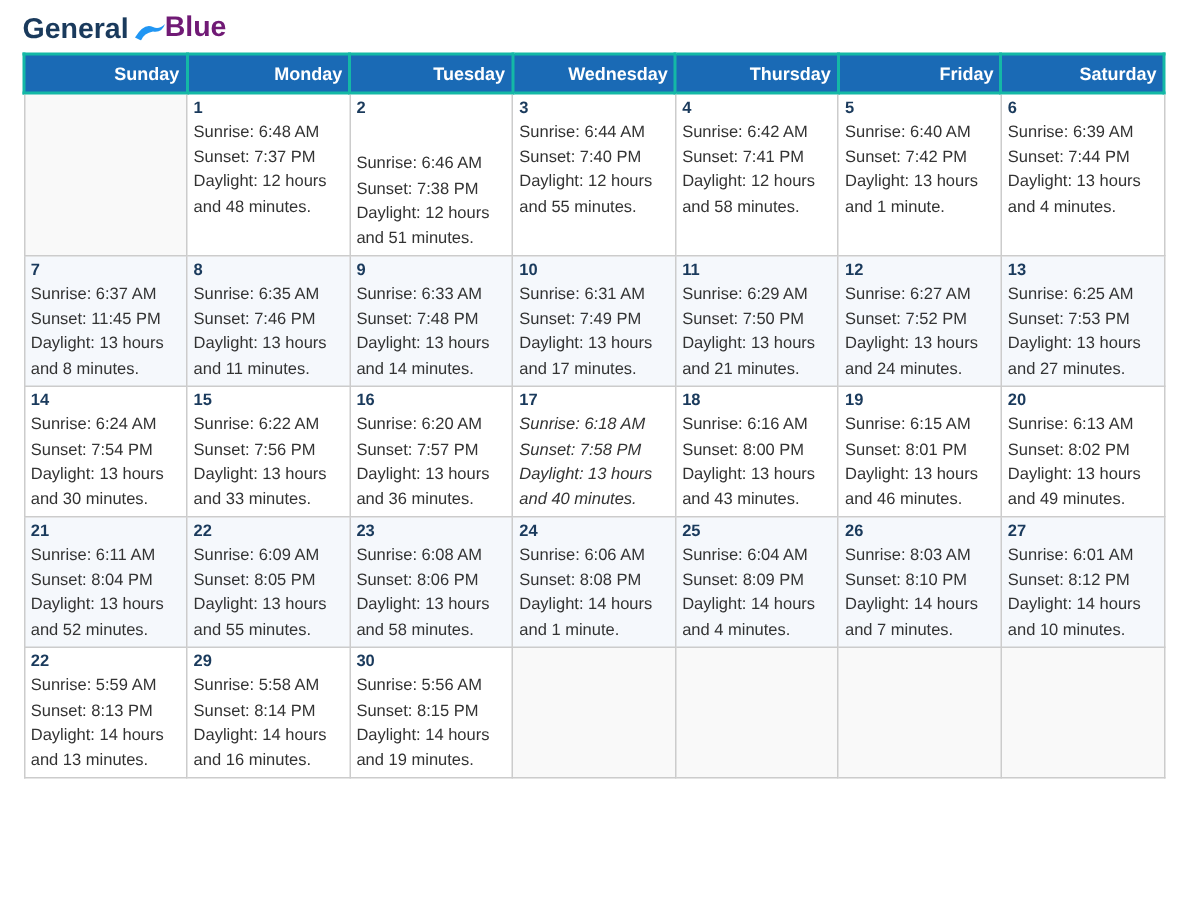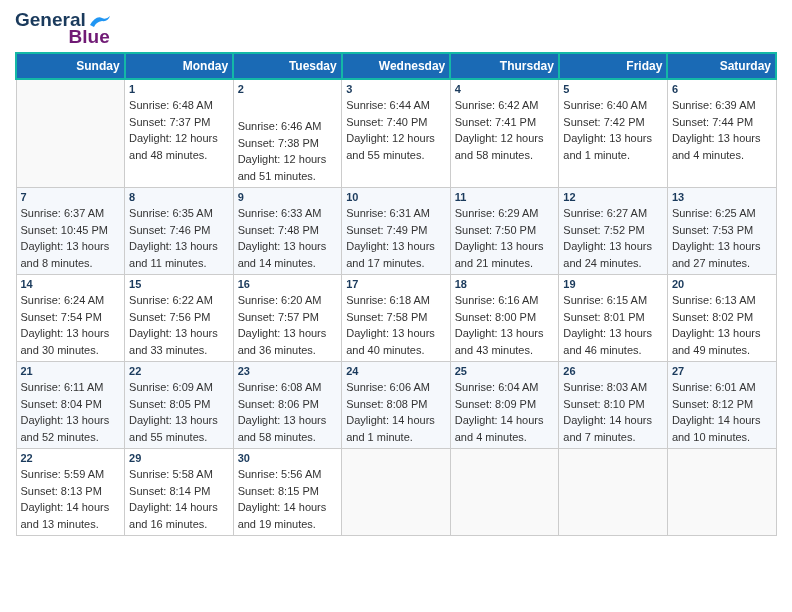--- a/index.html
+++ b/index.html
@@ -17,22 +17,22 @@
       background: #fff;
     }
     .header {
       display: flex;
       justify-content: space-between;
       align-items: flex-start;
       margin-bottom: 6px;
     }
     .logo {
       display: flex;
-      flex-direction: column;
-      align-items: flex-end;
+      flex-direction: row;
+      align-items: center;
     }
     .title-block {
       text-align: right;
     }
     .month-title {
       font-size: 32px;
       font-weight: bold;
       color: #1a3a5c;
       line-height: 1.1;
     }
@@ -159,21 +159,21 @@
             <div class="day-info" style="white-space: pre-line;">Sunrise: 6:39 AM
 Sunset: 7:44 PM
 Daylight: 13 hours
 and 4 minutes.</div>
           </td>
         </tr>
         <tr>
           <td>
             <span class="day-num">7</span>
             <div class="day-info" style="white-space: pre-line;">Sunrise: 6:37 AM
-Sunset: 10:45 PM
+Sunset: 11:45 PM
 Daylight: 13 hours
 and 8 minutes.</div>
           </td>
           <td>
             <span class="day-num">8</span>
             <div class="day-info" style="white-space: pre-line;">Sunrise: 6:35 AM
 Sunset: 7:46 PM
 Daylight: 13 hours
 and 11 minutes.</div>
           </td>
@@ -230,21 +230,21 @@
           </td>
           <td>
             <span class="day-num">16</span>
             <div class="day-info" style="white-space: pre-line;">Sunrise: 6:20 AM
 Sunset: 7:57 PM
 Daylight: 13 hours
 and 36 minutes.</div>
           </td>
           <td>
             <span class="day-num">17</span>
-            <div class="day-info" style="white-space: pre-line;">Sunrise: 6:18 AM
+            <div class="day-info" style="white-space: pre-line; font-style: italic;">Sunrise: 6:18 AM
 Sunset: 7:58 PM
 Daylight: 13 hours
 and 40 minutes.</div>
           </td>
           <td>
             <span class="day-num">18</span>
             <div class="day-info" style="white-space: pre-line;">Sunrise: 6:16 AM
 Sunset: 8:00 PM
 Daylight: 13 hours
 and 43 minutes.</div>

